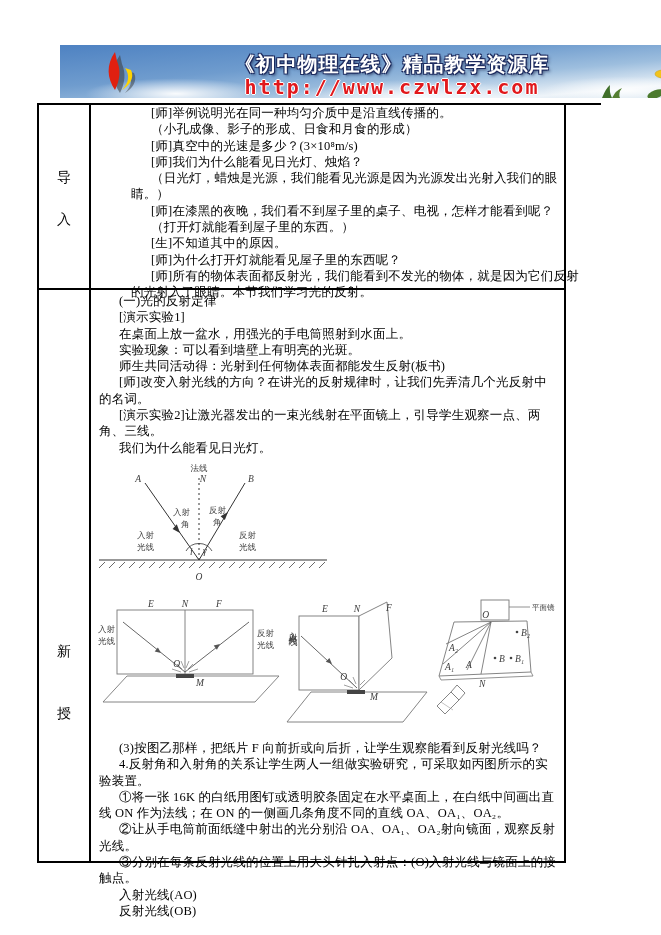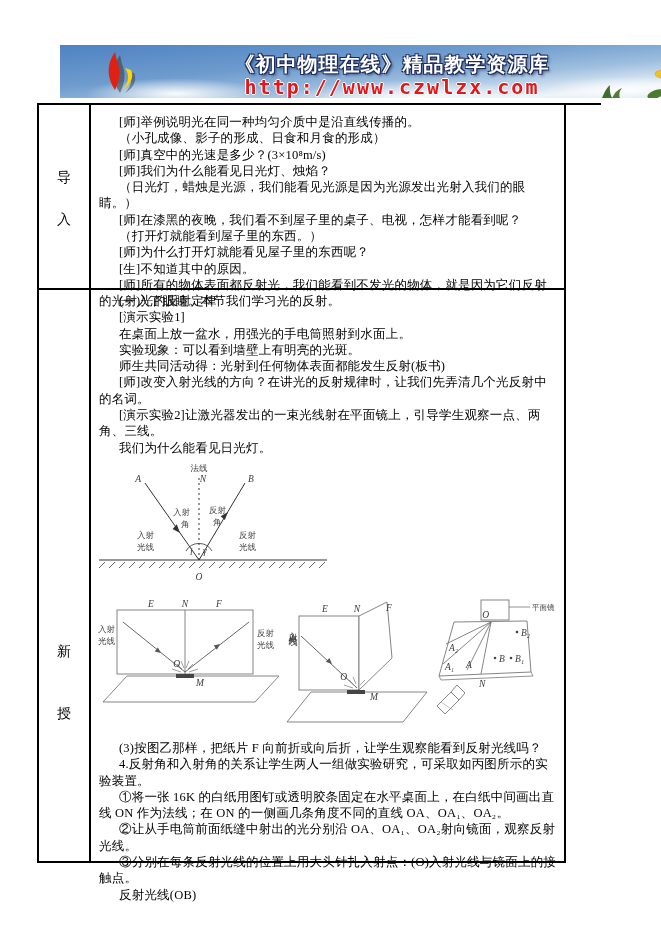--- a/index.html
+++ b/index.html
@@ -43,21 +43,21 @@
   .label-cell {
     position:absolute; left:0; width:50px; display:flex; justify-content:center;
     font-size:14px;
   }
   .label-cell .vlabel { width:15px; word-break:break-all; text-align:center; }
   .label-intro { top:0; height:183px; }
   .label-intro .vlabel { padding-top:52px; line-height:42px; }
   .label-teach { top:176px; height:571px; }
   .label-teach .vlabel { padding-top:340px; line-height:62px; }
   .content { position:absolute; left:52px; width:473px; }
-  .content-intro { top:9px; }
+  .content-intro { top:0;margin-left:32px; }
   .content-teach { top:188px; }
   .content p {
     font-size:12.5px; line-height:16.3px; text-indent:20px;
     padding:0 6px 0 8px; letter-spacing:0.2px;
   }
   
   .diag1 { margin:4px 0 0 6px; }
   .figrow { display:flex; align-items:flex-start; gap:2px; margin:6px 0 0 6px; }
   .fig { position:relative; }
   svg text { font-size:10px; fill:#3c3c3c; font-family:"Liberation Serif","DejaVu Serif",serif; }
@@ -118,22 +118,22 @@
     </div>
 
     <div class="content content-intro">
       <p>[师]举例说明光在同一种均匀介质中是沿直线传播的。</p>
       <p>（小孔成像、影子的形成、日食和月食的形成）</p>
       <p>[师]真空中的光速是多少？(3×10⁸m/s)</p>
       <p>[师]我们为什么能看见日光灯、烛焰？</p>
       <p>（日光灯，蜡烛是光源，我们能看见光源是因为光源发出光射入我们的眼睛。）</p>
       <p>[师]在漆黑的夜晚，我们看不到屋子里的桌子、电视，怎样才能看到呢？</p>
       <p>（打开灯就能看到屋子里的东西。）</p>
+      <p>[生]不知道其中的原因。</p>
       <p>[师]为什么打开灯就能看见屋子里的东西呢？</p>
-      <p>[生]不知道其中的原因。</p>
       <p>[师]所有的物体表面都反射光，我们能看到不发光的物体，就是因为它们反射的光射入了眼睛。本节我们学习光的反射。</p>
     </div>
 
     <div class="content content-teach">
       <p>(一)光的反射定律</p>
       <p>[演示实验1]</p>
       <p>在桌面上放一盆水，用强光的手电筒照射到水面上。</p>
       <p>实验现象：可以看到墙壁上有明亮的光斑。</p>
       <p>师生共同活动得：光射到任何物体表面都能发生反射(板书)</p>
       <p>[师]改变入射光线的方向？在讲光的反射规律时，让我们先弄清几个光反射中的名词。</p>
@@ -240,18 +240,19 @@
         </div>
       </div>
 
       
       <div class="bottom-block">
         <p>(3)按图乙那样，把纸片 F 向前折或向后折，让学生观察能看到反射光线吗？</p>
         <p>4.反射角和入射角的关系让学生两人一组做实验研究，可采取如丙图所示的实验装置。</p>
         <p>①将一张 16K 的白纸用图钉或透明胶条固定在水平桌面上，在白纸中间画出直线 ON 作为法线；在 ON 的一侧画几条角度不同的直线 OA、OA₁、OA₂。</p>
         <p>②让从手电筒前面纸缝中射出的光分别沿 OA、OA₁、OA₂射向镜面，观察反射光线。</p>
         <p>③分别在每条反射光线的位置上用大头针扎入射点：(O)入射光线与镜面上的接触点。</p>
+        <p>入射光线(AO)</p>
         <p>反射光线(OB)</p>
 
       </div>
     </div>
   </div>
 </div>
 
 </body></html>

